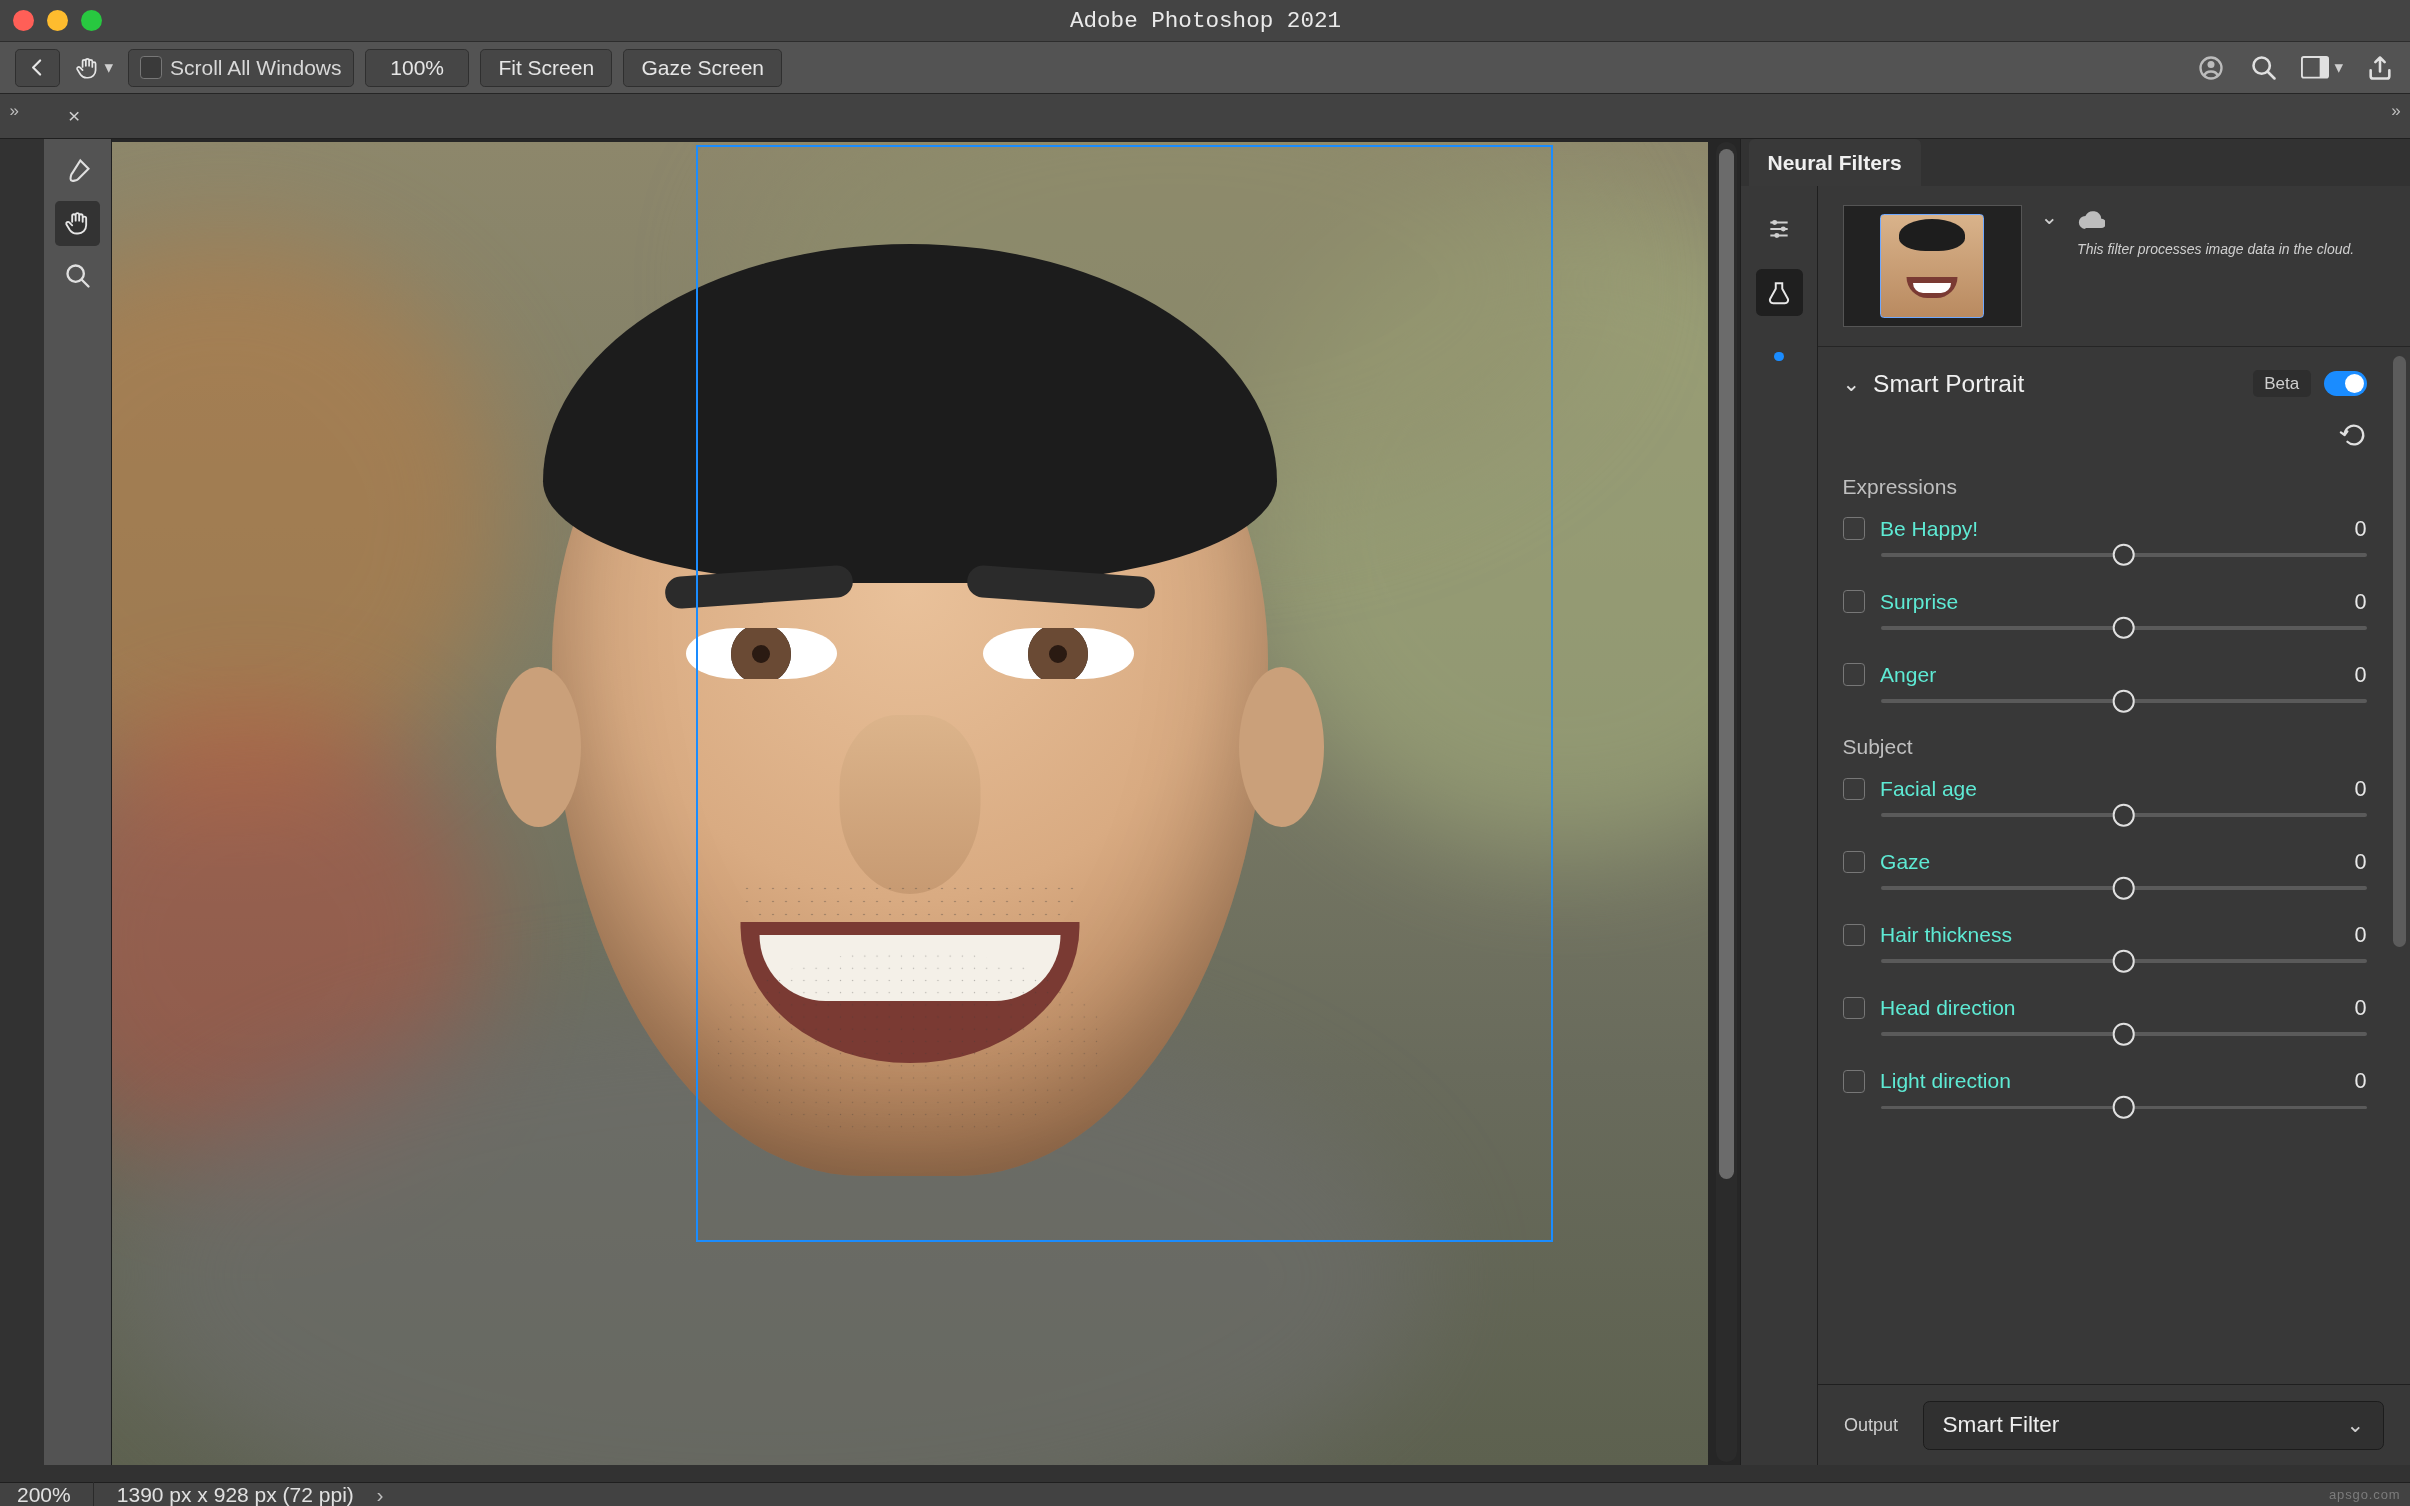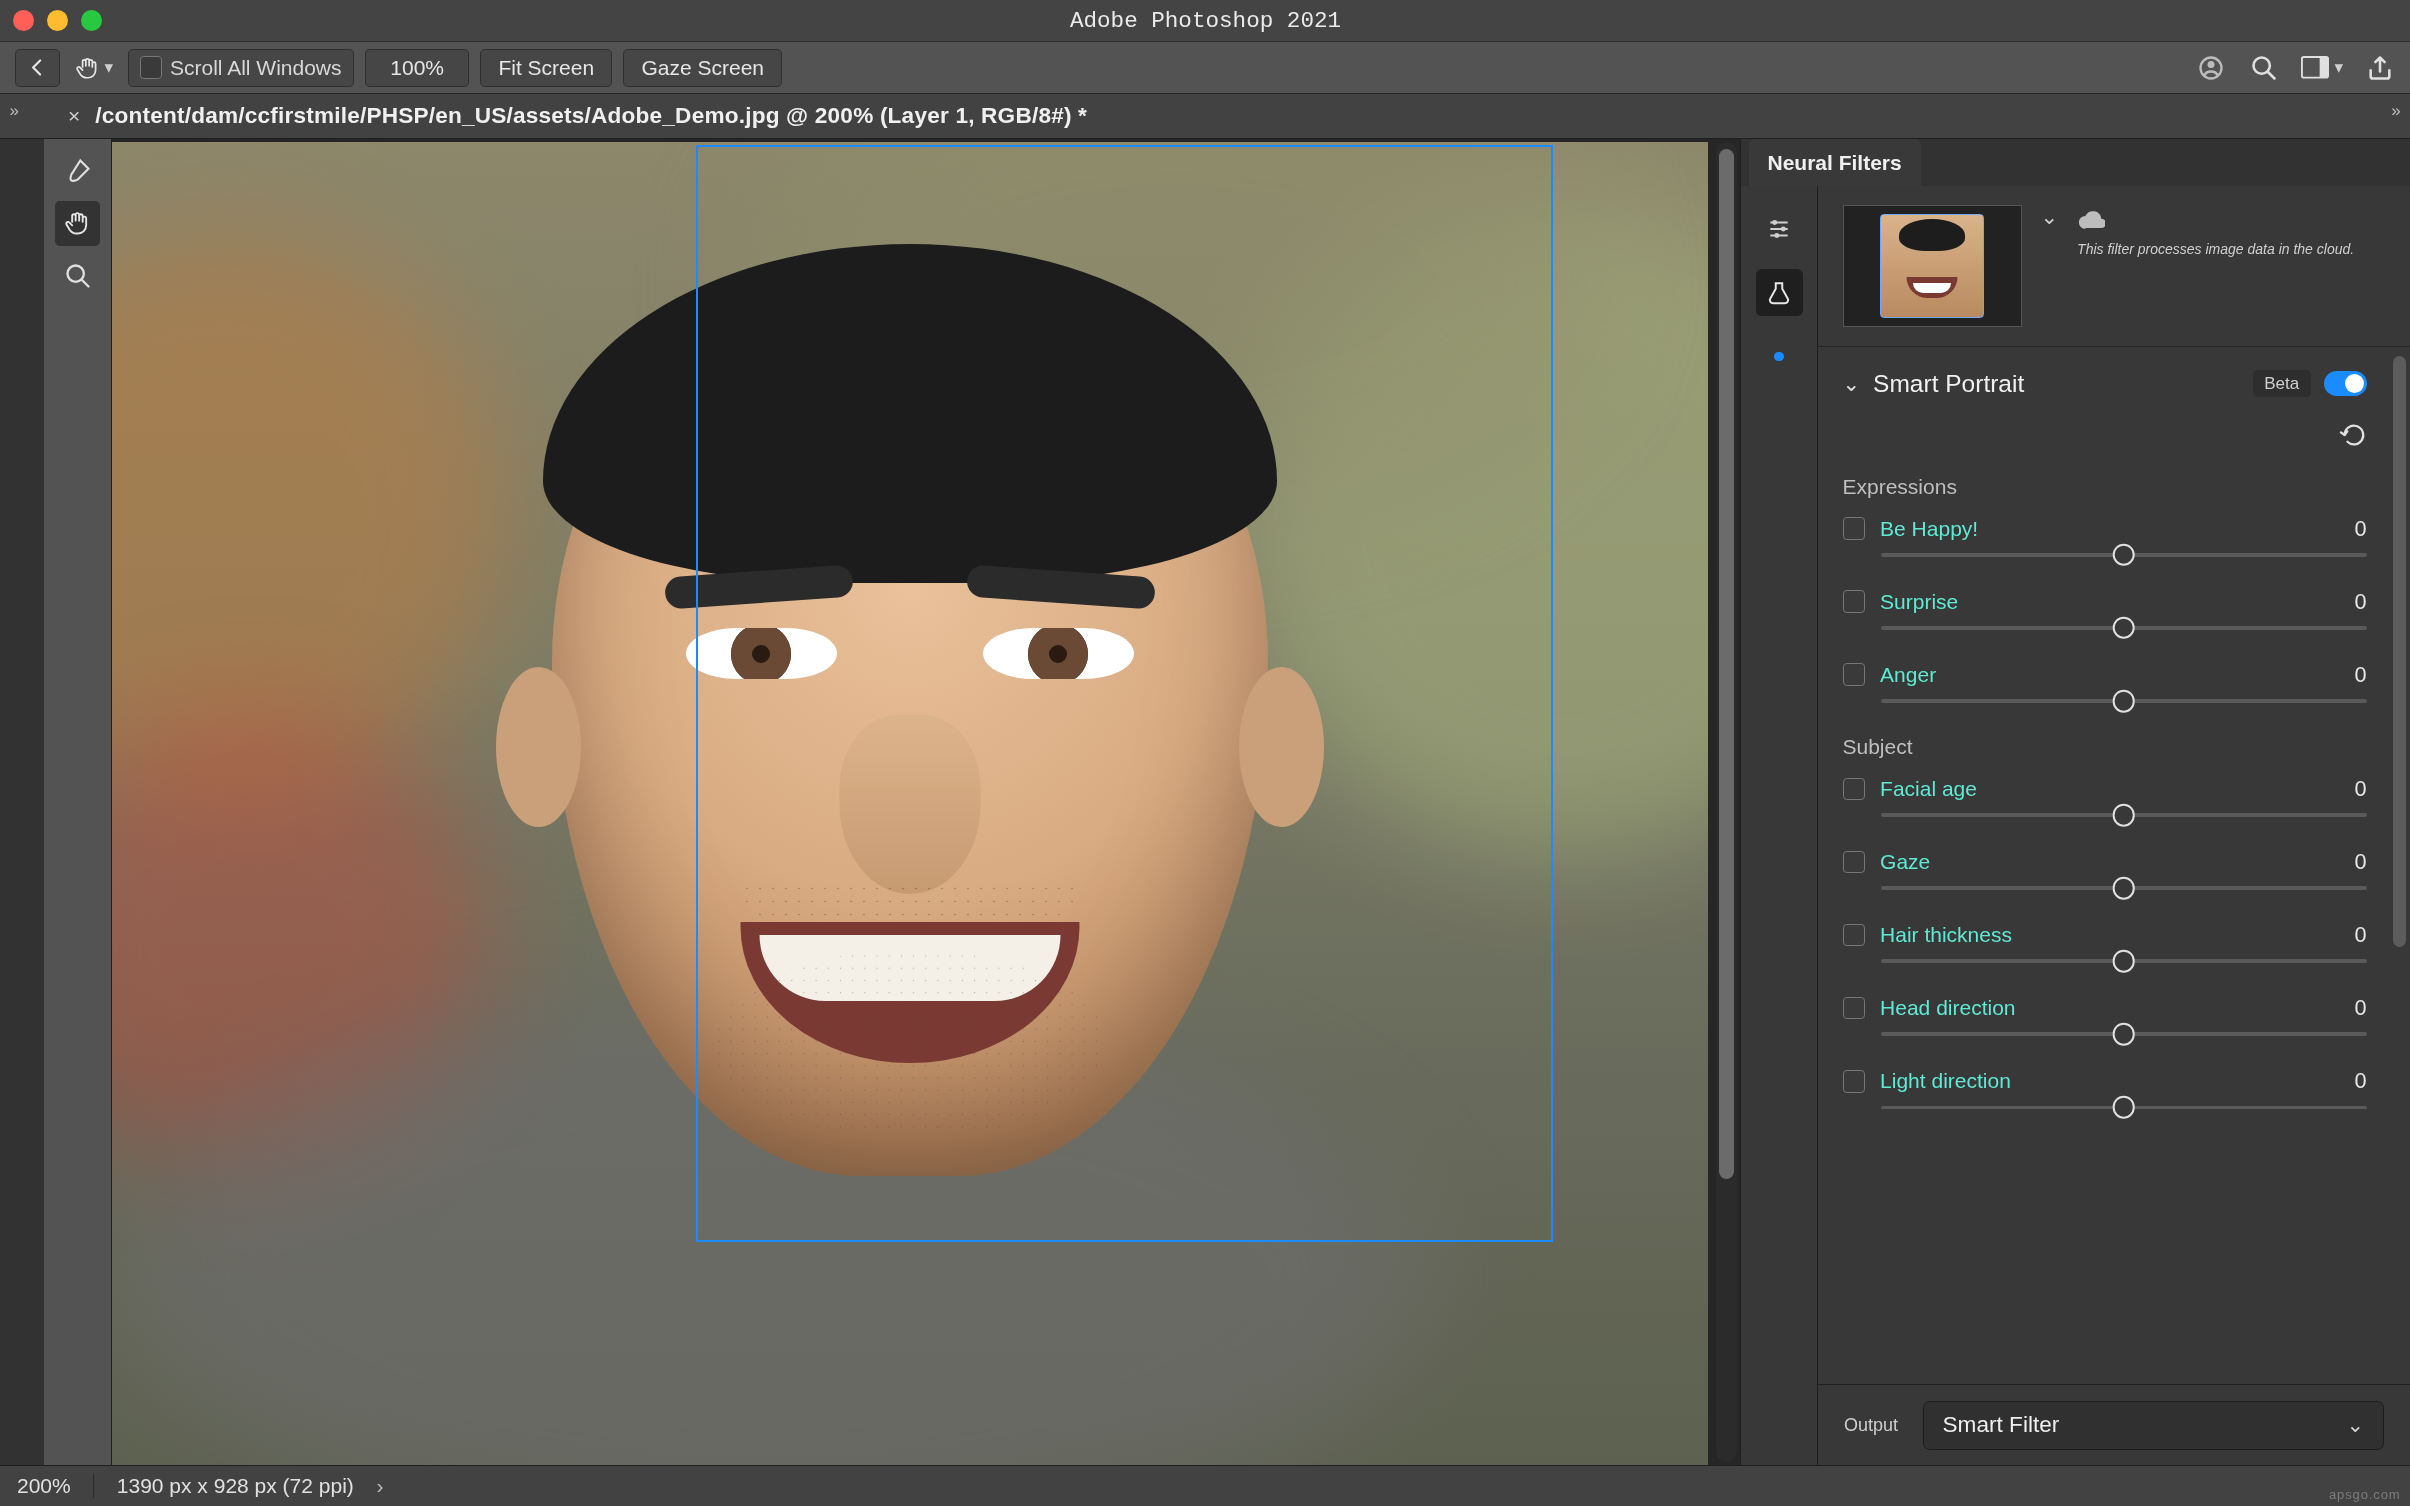--- a/index.html
+++ b/index.html
@@ -112,21 +112,21 @@
   .rp-output .lbl{ font-size:18px; color:#cfcfcf;}
   .sel-box{ flex:1; height:49px; background:#303030; border:0.9px solid #1c1c1c; border-radius:6.6px; display:flex; align-items:center; padding:0 19px; justify-content:space-between; font-size:22.6px; color:#eee;}
   .rp-actions{ height:104px; border-top:0.9px solid #1f1f1f; display:flex; align-items:center; padding:0 26px; gap:21px;}
   .rp-actions .sp{flex:1;}
   .preview-btn{ width:51px;height:51px;border:0.9px solid #1f1f1f;border-radius:6.6px;background:#303030; display:flex;align-items:center;justify-content:center;}
   .btn{ height:53px; padding:0 38px; border-radius:28px; font-size:24.5px; display:flex; align-items:center; justify-content:center;}
   .btn.cancel{ border:1.9px solid #cfcfcf; color:#eee; background:transparent;}
   .btn.ok{ background:#1a8cff; color:#fff; font-weight:600; min-width:122px;}
 
   
-  .statusbar{ position:absolute; left:0; right:0; bottom:0; height:41px; background:#424242; display:flex; align-items:center; padding:0 17px; gap:22.6px; font-size:21px; color:#e0e0e0; border-top:0.9px solid #1f1f1f;}
+  .statusbar{ position:absolute; left:0; right:0; bottom:0; height:24px; background:#424242; display:flex; align-items:center; padding:0 17px; gap:22.6px; font-size:21px; color:#e0e0e0; border-top:0.9px solid #1f1f1f;}
   .statusbar .sep{ width:0.9px;height:24.5px;background:#2a2a2a;}
   .statusbar .chev{ color:#bfbfbf;}
   .watermark{ position:absolute; right:9.4px; bottom:3.8px; font-size:13px; color:#7c7c7c; letter-spacing:0.9px;}
 
   svg{ display:block; }
 </style>
 </head>
 <body>
 
 <div class="titlebar">
@@ -191,21 +191,20 @@
         </svg>
     </div>
   </div>
 </div>
 
 <span class="tab-expand">»</span>
 <span class="tab-expand right">»</span>
 
 <div class="tabrow">
   <span class="close">×</span>
-  <span class="name">/content/dam/ccfirstmile/PHSP/en_US/assets/Adobe_Demo.jpg @ 200% (Layer 1, RGB/8#) *</span>
 </div>
 
 <div class="main">
 
   <div class="toolstrip">
     <div class="tool">
       <svg width="28" height="28" viewBox="0 0 24 24">
           <path d="M14 3l7 7-9 9c-1 1-5 2-6 1s0-5 1-6z" stroke="#e0e0e0" stroke-width="1.8" fill="none"></path>
         </svg>
     </div>

